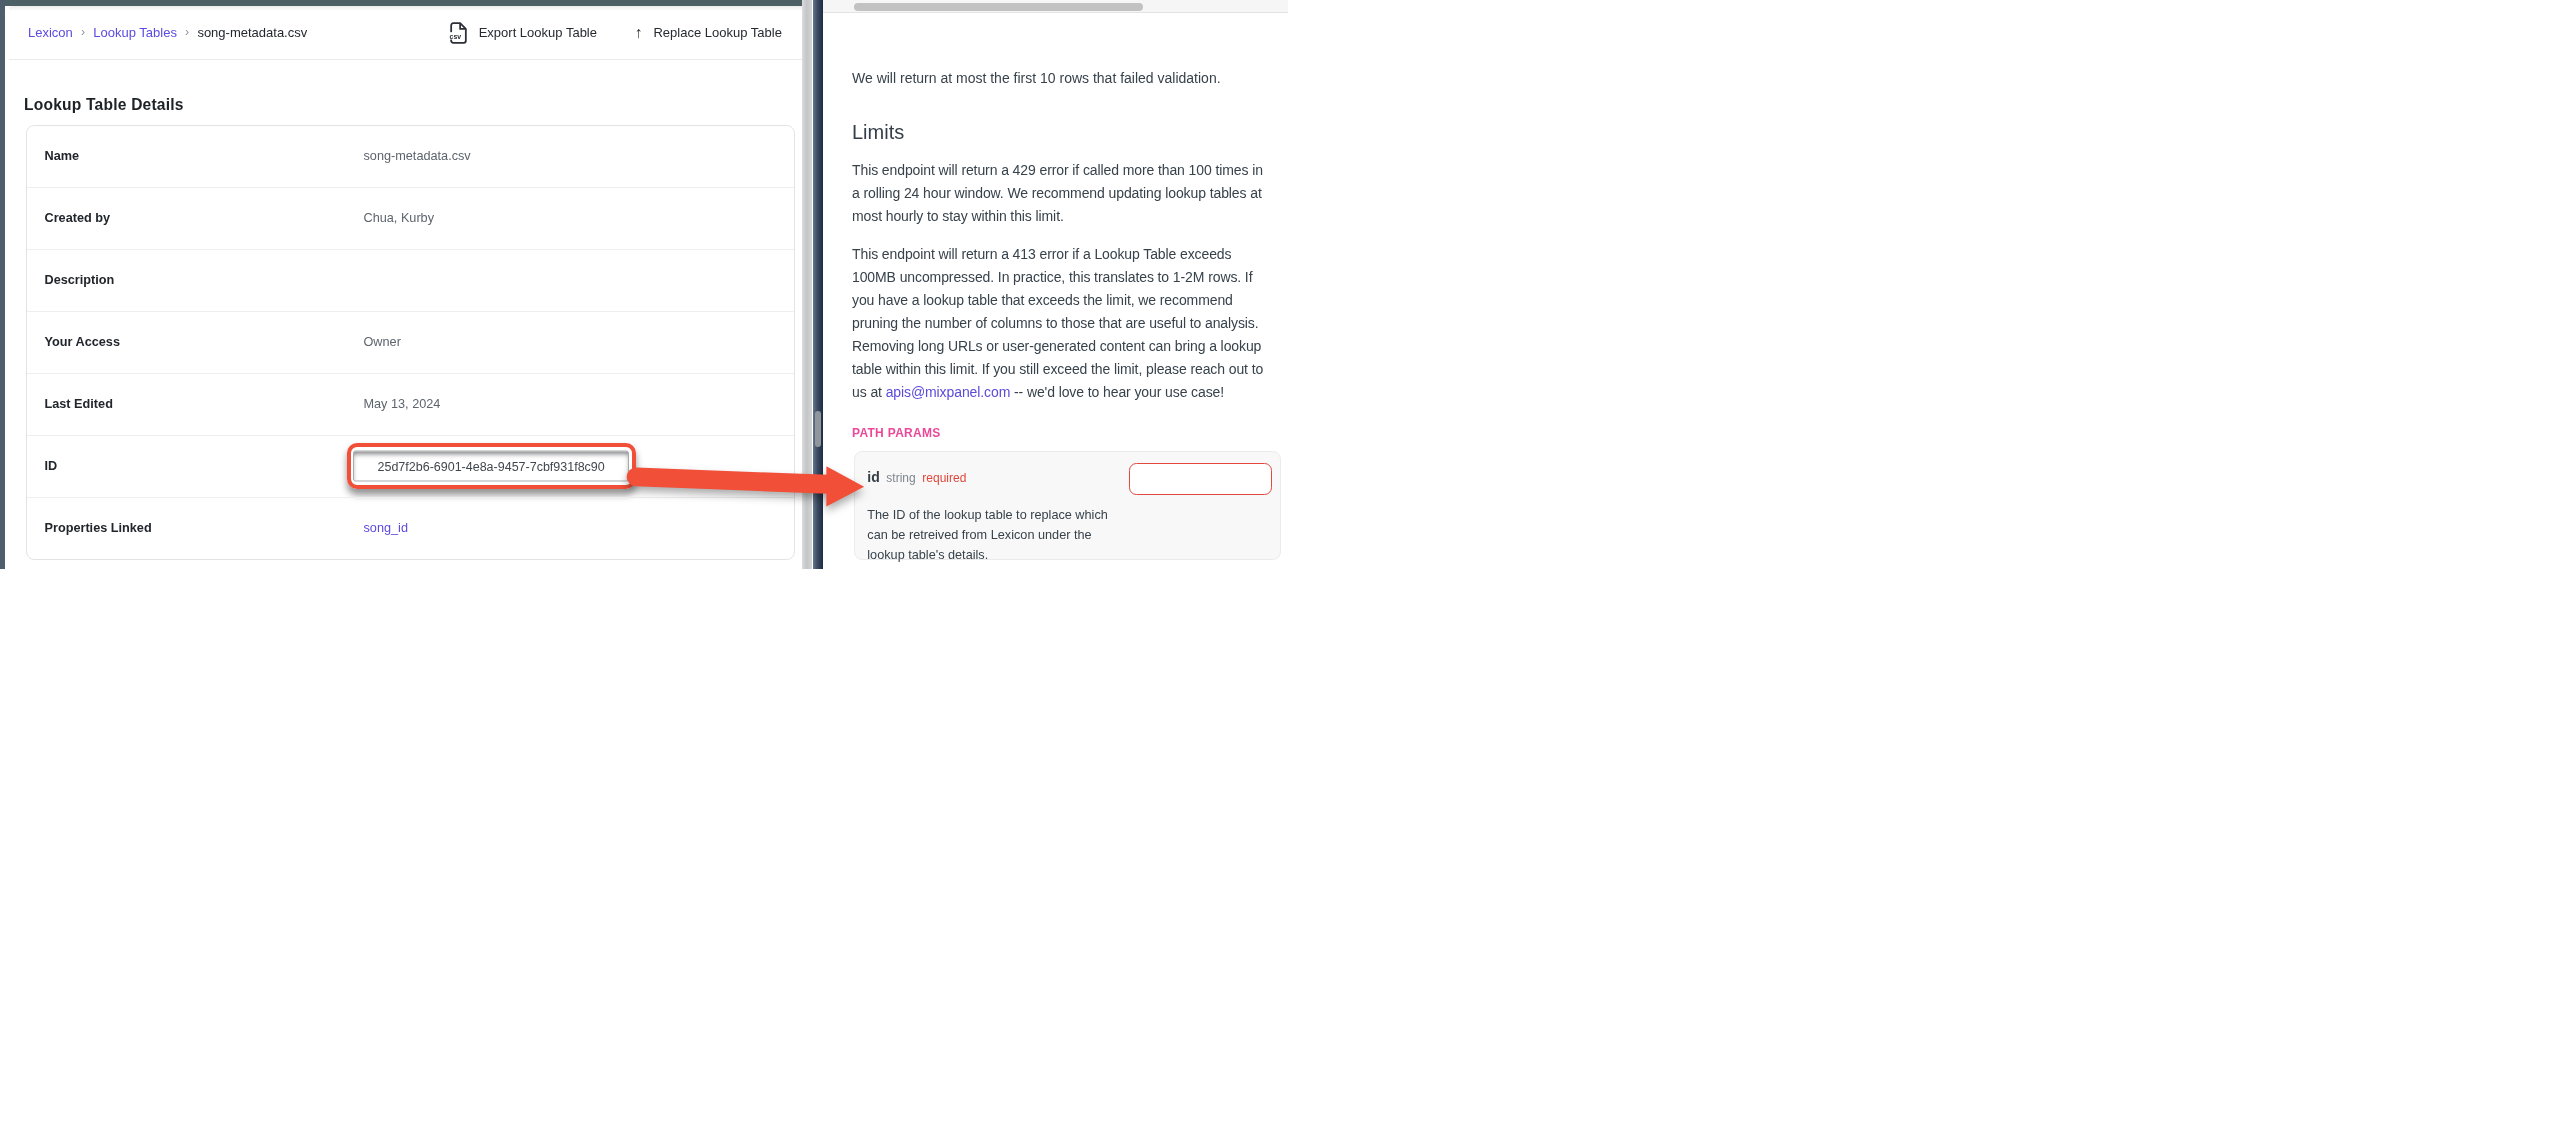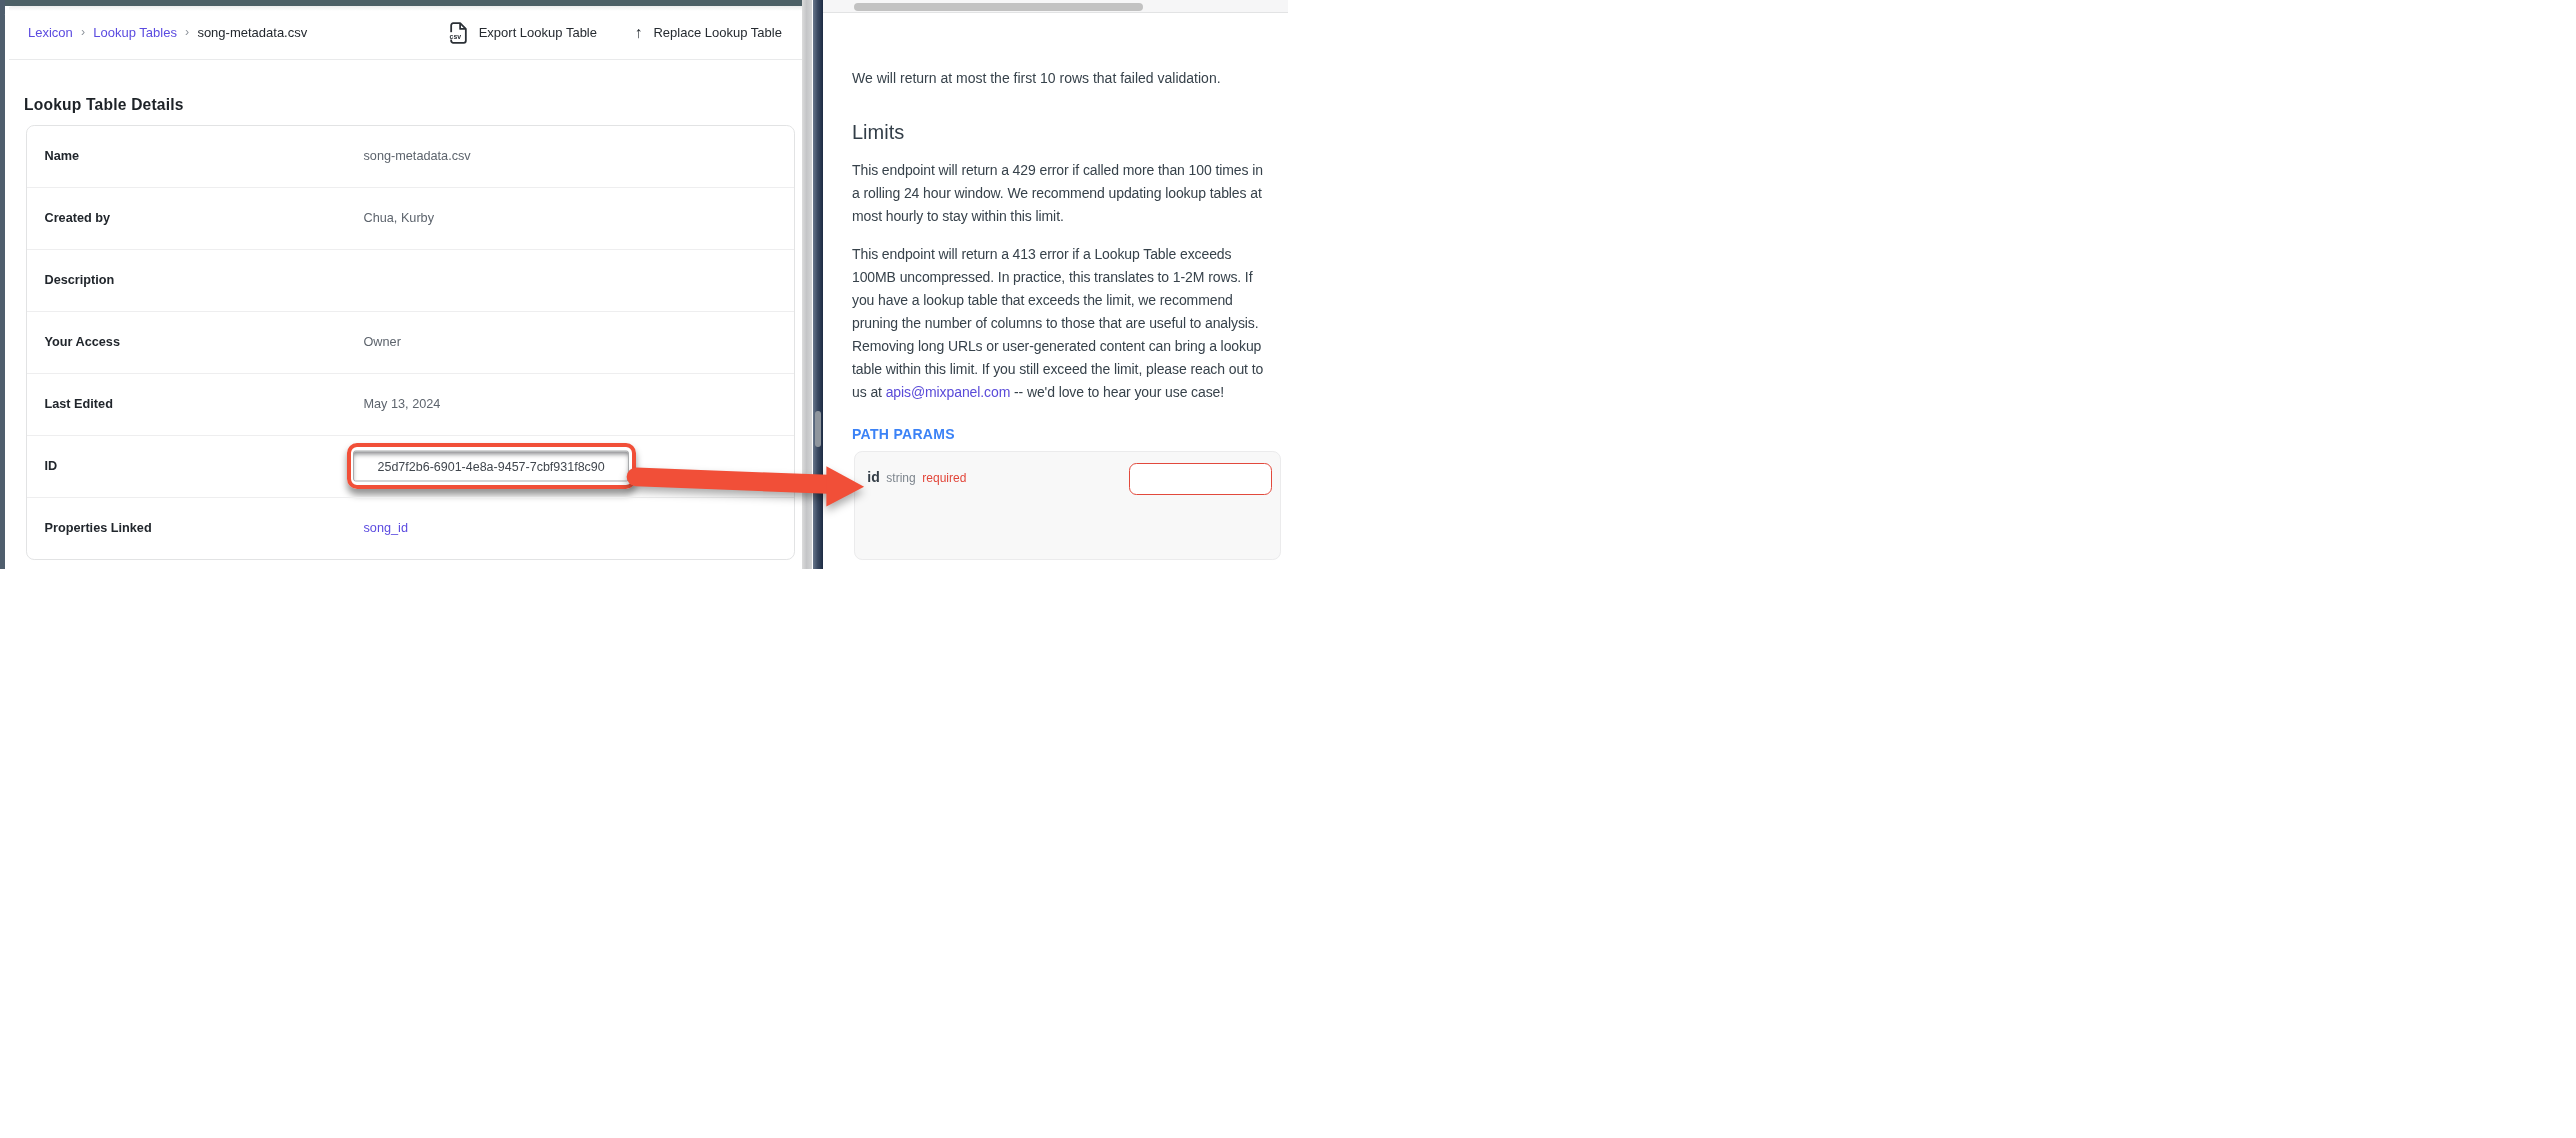--- a/index.html
+++ b/index.html
@@ -125,21 +125,21 @@
     position:absolute; left:29px; top:145px; width:421px;
     font-size:14px; line-height:23px; letter-spacing:-0.1px;
   }
   .rw-p2 {
     position:absolute; left:29px; top:229px; width:421px;
     font-size:14px; line-height:23px; letter-spacing:-0.1px;
   }
   .rw-link { color:#5a4bd9; cursor:pointer; }
   .rw-pp-h {
     position:absolute; left:29px; top:426px;
-    font-size:14px; font-weight:700; color:#3b82f6; letter-spacing:0.3px;
+    font-size:12px; font-weight:700; color:#ec4899; letter-spacing:0.3px;
   }
   .pp-card {
     position:absolute; left:31px; top:451px; width:427px; height:109px;
     background:#f8f8f8; border:0.8px solid #ebebec; border-radius:8.2px;
   }
   .pp-name-row {
     position:absolute; left:12.3px; top:17px;
     display:flex; align-items:baseline; gap:6.6px; white-space:nowrap;
   }
   .pp-name { font-size:14px; font-weight:700; color:#353f48; }
@@ -259,20 +259,21 @@
   <p class="rw-p2"><span>This endpoint will return a 413 error if a Lookup Table exceeds 100MB uncompressed. In practice, this translates to 1-2M rows. If you have a lookup table that exceeds the limit, we recommend pruning the number of columns to those that are useful to analysis. Removing long URLs or user-generated content can bring a lookup table within this limit. If you still exceed the limit, please reach out to us at </span><a class="rw-link">apis@mixpanel.com</a><span> -- we'd love to hear your use case!</span></p>
 
   <div class="rw-pp-h">PATH PARAMS</div>
 
   <div class="pp-card">
     <div class="pp-name-row">
       <span class="pp-name">id</span>
       <span class="pp-type">string</span>
       <span class="pp-req">required</span>
     </div>
+    <p class="pp-desc">The ID of the lookup table to replace which can be retreived from Lexicon under the lookup table's details.</p>
     <input class="pp-input" type="text" value="" style="">
   </div>
 </div>
 
 <svg class="anno-arrow" viewBox="0 0 300 90">
   <line x1="16" y1="40" x2="250" y2="49" stroke="#f14f38" stroke-width="23" stroke-linecap="round"></line>
   <polygon points="248,27 294,52 248,76" fill="#f14f38"></polygon>
 </svg>
 
 

